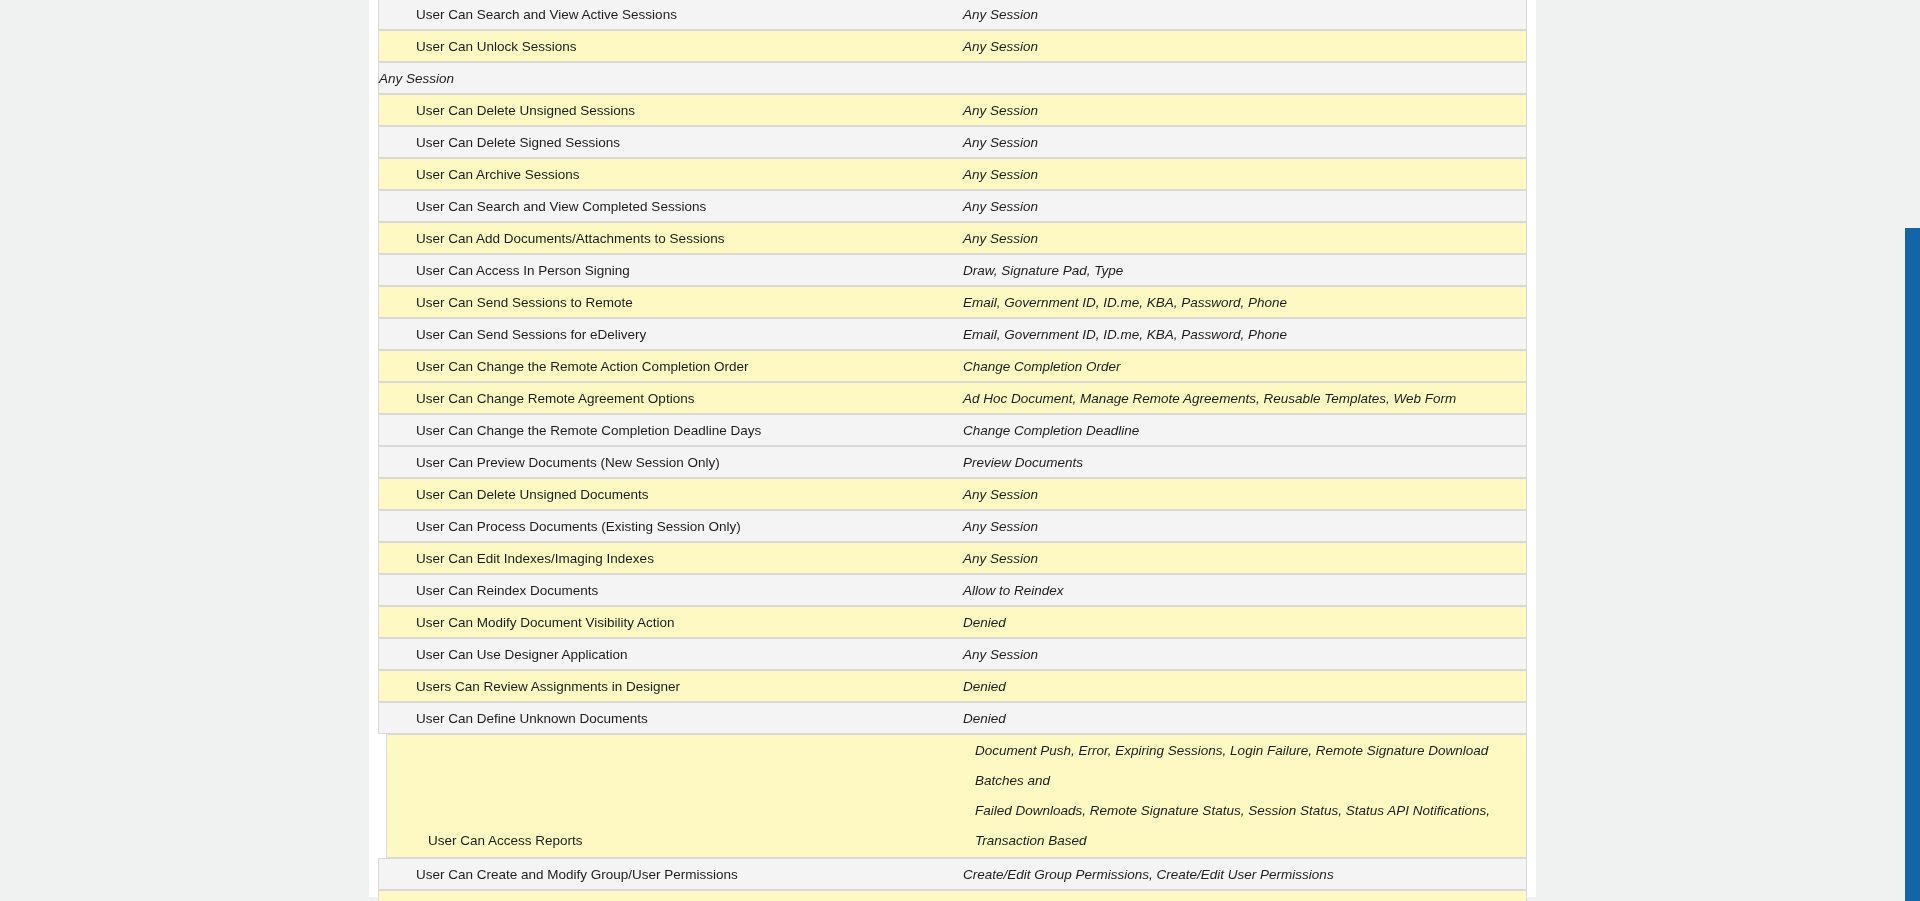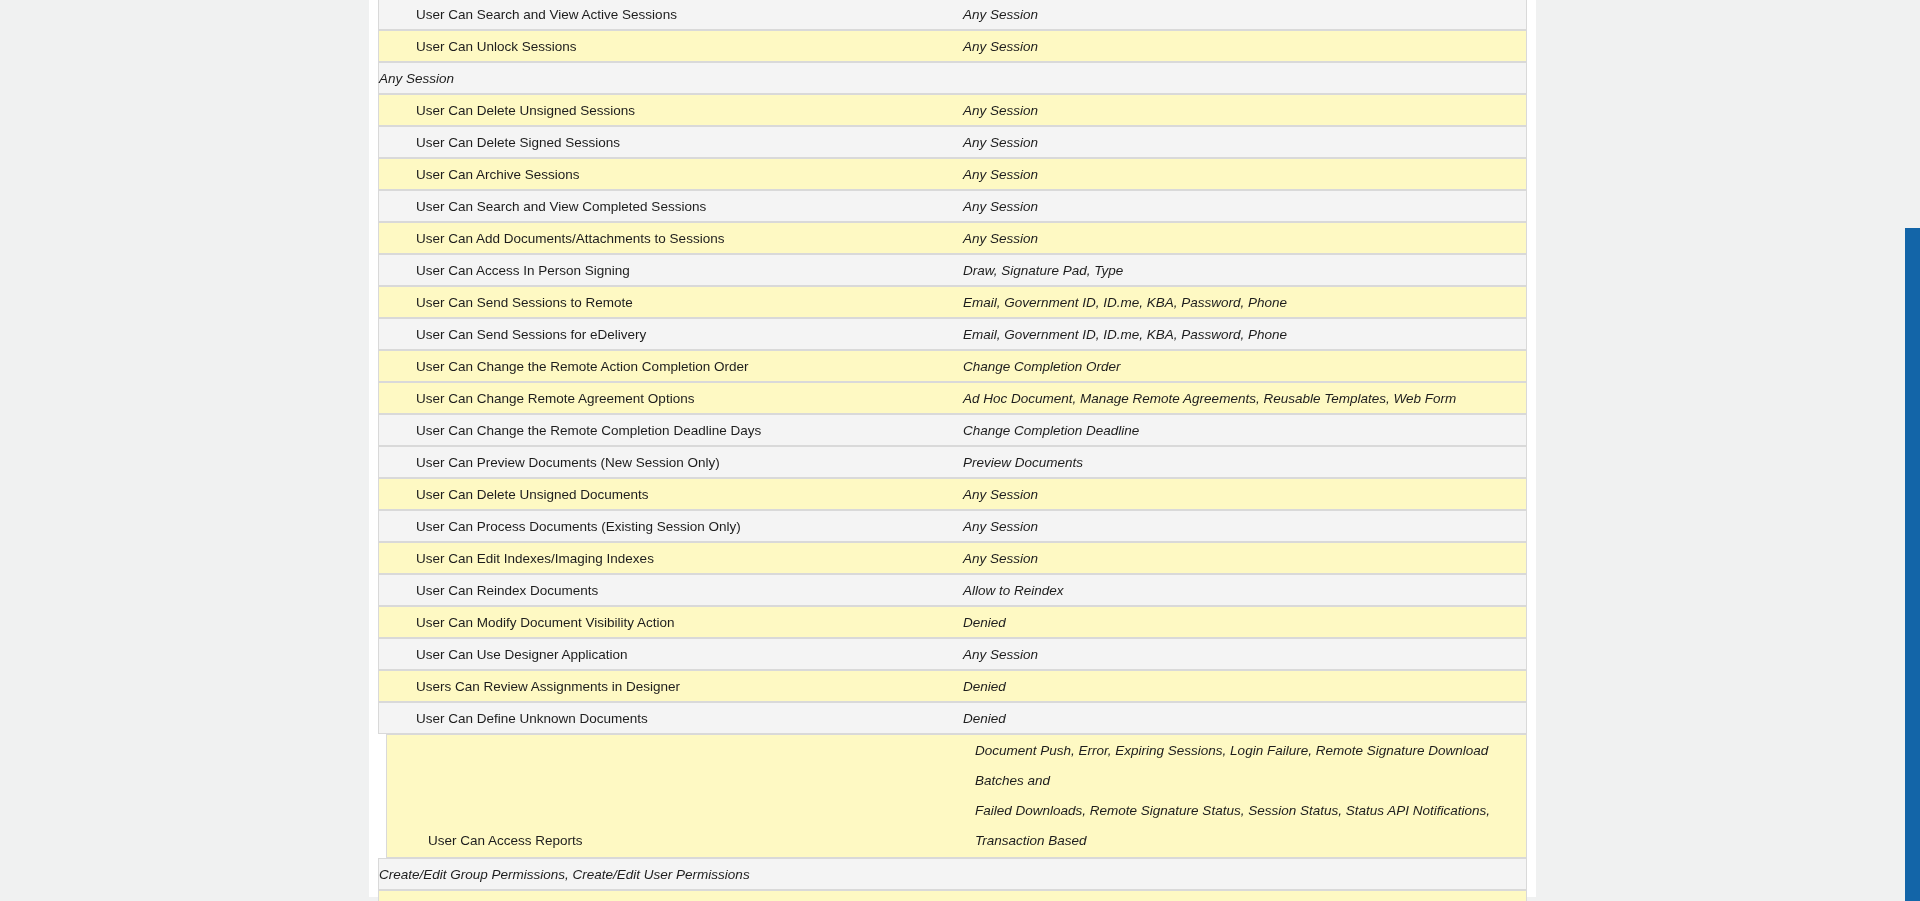--- a/index.html
+++ b/index.html
@@ -146,20 +146,21 @@
       </div>
       <div class="row multi">
         <div class="cell-perm">User Can Access Reports</div>
         <div class="cell-value">
           <span class="value-line">Document Push, Error, Expiring Sessions, Login Failure, Remote Signature Download Batches and</span>
           <span class="value-line">Failed Downloads, Remote Signature Status, Session Status, Status API Notifications,</span>
           <span class="value-line">Transaction Based</span>
         </div>
       </div>
       <div class="row alt">
+        <div class="cell-perm">User Can Create and Modify Group/User Permissions</div>
         <div class="cell-value">Create/Edit Group Permissions, Create/Edit User Permissions</div>
       </div>
       <div class="row">
         <div class="cell-perm">User Can Create and Manage Templates</div>
         <div class="cell-value">Create and Manage Templates</div>
       </div>
     </div>
 </div>
 
 <div class="scroll-thumb"></div>

